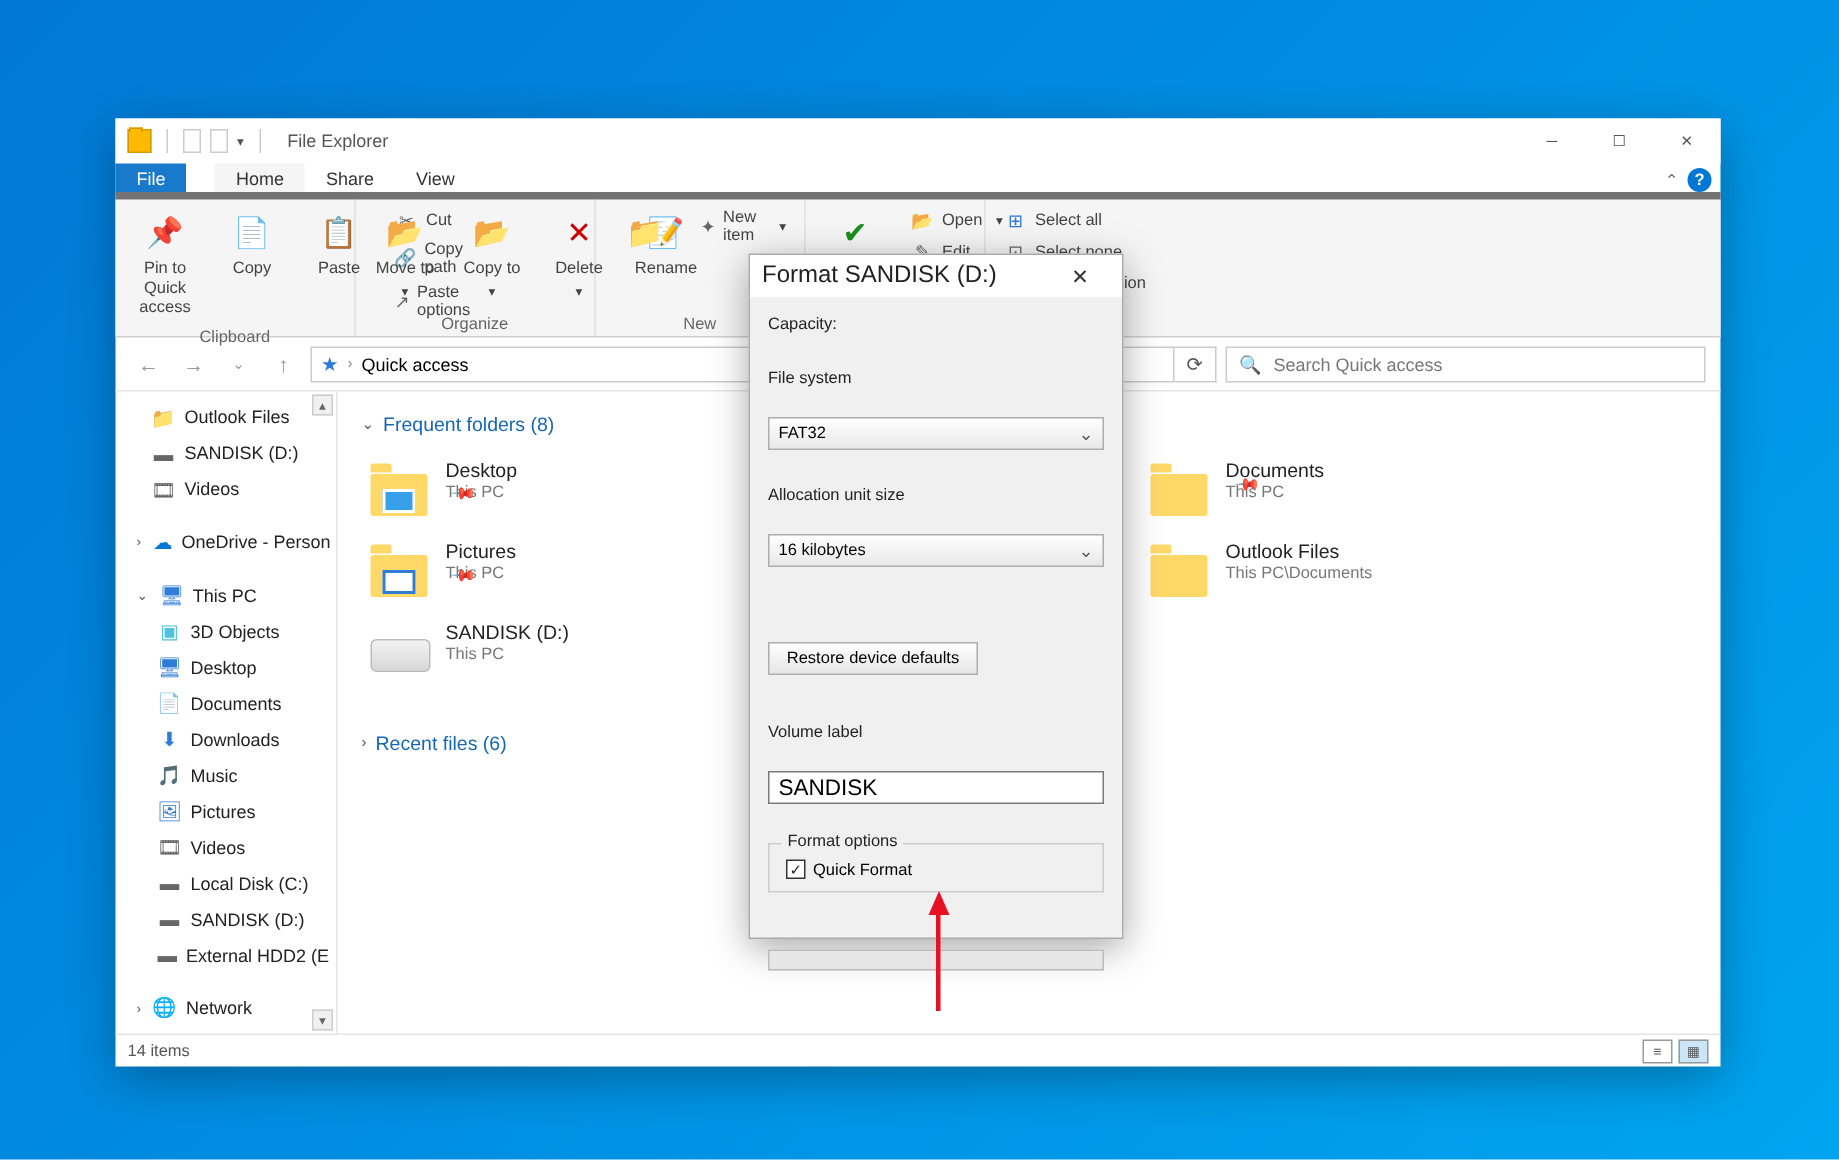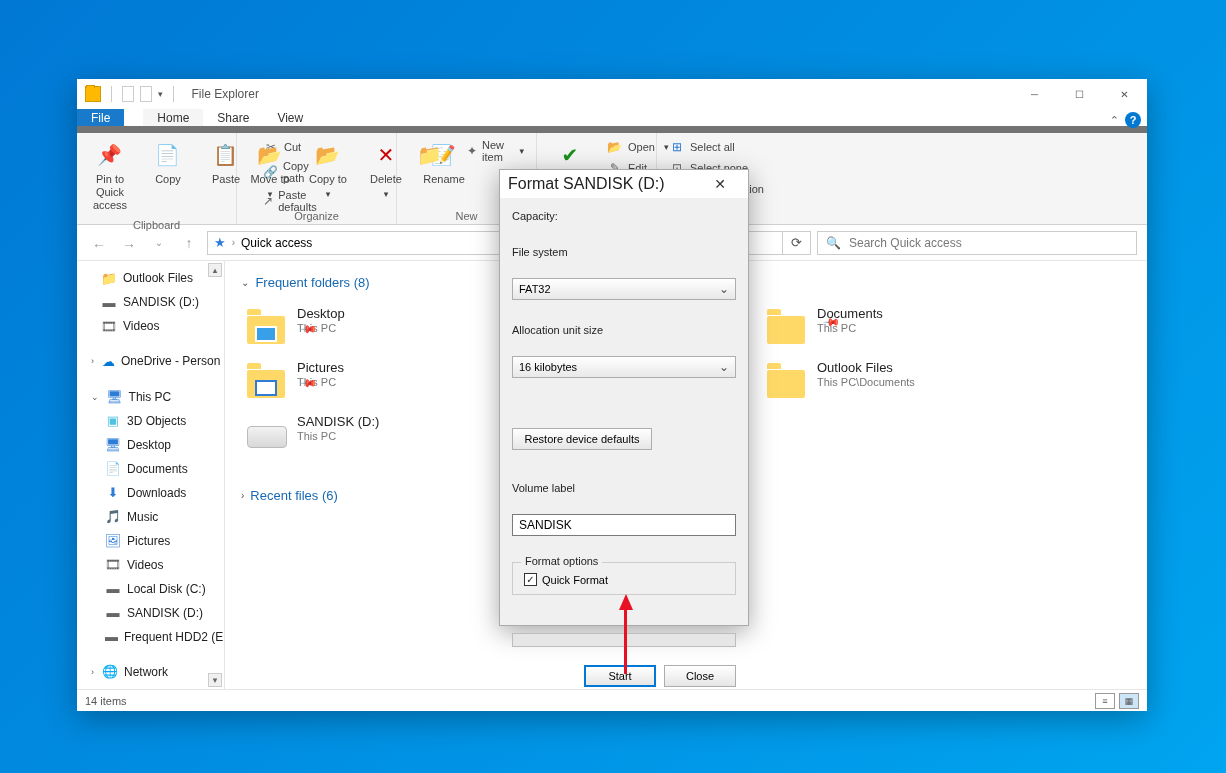--- a/index.html
+++ b/index.html
@@ -8,21 +8,21 @@
 .titlebar { height: 30px; display: flex; align-items: center; background: #fff; font-size: 12px; color: #333; }
 .titlebar-left { display: flex; align-items: center; gap: 6px; padding-left: 8px; }
 .titlebar-icon { width: 16px; height: 16px; background: #ffb900; border: 1px solid #d49a00; position: relative; }
 .titlebar-icon::before { content:""; position:absolute; top:-2px; left:0; width:7px; height:2px; background:#ffb900; border:1px solid #d49a00; border-bottom:none; }
 .qat-sep { width:1px; height:16px; background:#ccc; margin:0 4px; }
 .qat-blank { width:12px; height:16px; border:1px solid #ccc; background:#fff; }
 .qat-dropdown { font-size: 9px; color:#555; }
 .titlebar-title { margin-left: 8px; color:#555; }
 .titlebar-controls { margin-left: auto; display: flex; }
 .titlebar-btn { width: 45px; height: 30px; display:flex; align-items:center; justify-content:center; color:#555; font-size:10px; }
-.tabs { height: 24px; display:flex; align-items:stretch; border-bottom:7px solid #737373; font-size:12px; position: relative; }
+.tabs { height: 24px; display:flex; align-items:stretch; border-bottom:5px solid #737373; font-size:12px; position: relative; }
 .tab { padding: 4px 14px; display:flex; align-items:center; color:#333; }
 .tab.file { background:#1979ca; color:#fff; }
 .tab.active { background:#f5f5f5;margin-left:19px; }
 .tabs .help { position:absolute; right:6px; top:3px; display:flex; gap:6px; align-items:center; }
 .help-chevron { font-size:11px; color:#666; }
 .help-circle { width:16px; height:16px; border-radius:50%; background:#0078d4; color:#fff; font-size:11px; display:flex; align-items:center; justify-content:center; font-weight:bold; }
 .ribbon { height: 92px; background:#f5f5f5; border-bottom:1px solid #d0d0d0; display:flex; font-size:11px; color:#444; }
 .ribbon-group { display:flex; flex-direction:column; border-right:1px solid #e0e0e0; padding: 4px 8px 2px 8px; }
 .ribbon-group-body { flex:1; display:flex; align-items:flex-start; gap:8px; }
 .ribbon-group-label { text-align:center; font-size:11px; color:#666; padding-top:2px; }
@@ -64,21 +64,21 @@
 
 .dialog { position:absolute; left:499px; top:169px; width:250px; height:457px; background:#f0f0f0; border:1px solid #aaa; box-shadow:0 6px 24px rgba(0,0,0,0.35); display:flex; flex-direction:column; font-size:12px; }
 .dlg-titlebar { height:30px; background:#fff; display:flex; align-items:center; padding:0 8px; }
 .dlg-title { font-size:16px; color:#222; }
 .dlg-close { margin-left:auto; width:40px; height:28px; display:flex; align-items:center; justify-content:center; font-size:14px; color:#333; }
 .dlg-body { padding:8px 12px; display:flex; flex-direction:column; gap:20px; }
 .dlg-label { font-size:11px; color:#222; margin-top:4px; }
 .dlg-select { height:22px; border:1px solid #adadad; background:linear-gradient(#fff,#e8e8e8); display:flex; align-items:center; padding:0 6px; font-size:11px; position:relative; }
 .dlg-select::after { content:"⌄"; position:absolute; right:6px; font-size:12px; color:#555; }
 .dlg-btn { height:22px; border:1px solid #adadad; background:linear-gradient(#fff,#e6e6e6); display:flex; align-items:center; justify-content:center; font-size:11px; padding:0 10px; }
-.dlg-input { height:22px; border:1px solid #7a7a7a; background:#fff; padding:0 6px; font-size:12px; display:flex; align-items:center; }
+.dlg-input { height:22px; border:1px solid #7a7a7a; background:#fff; padding:0 6px; font-size:15px; display:flex; align-items:center; }
 .fieldset { border:1px solid #ccc; padding:6px 8px 8px 11px; margin-top:6px; position:relative; }
 .legend { position:absolute; top:-8px; left:8px; background:#f0f0f0; padding:0 4px; font-size:11px; color:#222; }
 .chk-row { display:flex; align-items:center; gap:5px; font-size:11px; margin-top:4px; }
 .chk { width:13px; height:13px; border:1px solid #333; background:#fff; display:flex; align-items:center; justify-content:center; font-size:10px; color:#222; }
 .progress { height:14px; border:1px solid #bcbcbc; background:#e6e6e6; margin-top:18px; }
 .dlg-actions { display:flex; justify-content:flex-end; gap:8px; margin-top:auto; padding:10px 12px 12px 12px; }
 .dlg-action { width:72px; height:22px; border:1px solid #adadad; background:linear-gradient(#fff,#e6e6e6); display:flex; align-items:center; justify-content:center; font-size:11px; }
 .dlg-action.primary { border:2px solid #0078d4; }
 
 
@@ -140,21 +140,21 @@
           <div class="rbtn-sm">
               <span class="icn">✂</span>
               <span>Cut</span>
             </div>
           <div class="rbtn-sm">
               <span class="icn">🔗</span>
               <span>Copy path</span>
             </div>
           <div class="rbtn-sm">
               <span class="icn">↗</span>
-              <span>Paste defaults</span>
+              <span>Paste options</span>
             </div>
         </div>
       </div>
       <div class="ribbon-group-label">Clipboard</div>
     </div>
 
     <div class="ribbon-group" style="width:160px">
       <div class="ribbon-group-body">
         <div class="rbtn-lg">
             <span class="icn">📂</span>
@@ -316,21 +316,21 @@
       <div class="nav-item l2">
           <span class="nicn" style="color:#666">▬</span>
           <span>Local Disk (C:)</span>
         </div>
       <div class="nav-item l2">
           <span class="nicn" style="color:#666">▬</span>
           <span>SANDISK (D:)</span>
         </div>
       <div class="nav-item l2">
           <span class="nicn" style="color:#666">▬</span>
-          <span>Frequent HDD2 (E</span>
+          <span>External HDD2 (E</span>
         </div>
       <div class="nav-sep"></div>
       <div class="nav-item" style="padding-left:14px">
           <span style="font-size:9px;color:#555;margin-right:2px">›</span>
           <span class="nicn" style="color:#2e7cd6">🌐</span>
           <span>Network</span>
         </div>
       <div class="nav-scrollbtn" style="top:2px">▴</div>
       <div class="nav-scrollbtn" style="bottom:2px">▾</div>
     </div>
@@ -450,26 +450,18 @@
     <div class="fieldset">
       <div class="legend">Format options</div>
       <div class="chk-row">
         <div class="chk">✓</div>
         <span>Quick Format</span>
       </div>
     </div>
 
     <div class="progress"></div>
   </div>
-  <div class="dlg-actions">
-    <div class="dlg-action primary">
-        <span>Start</span>
-      </div>
-    <div class="dlg-action">
-        <span>Close</span>
-      </div>
-  </div>
 </div>
 
 <div class="arrow">
   <div class="arrow-head"></div>
   <div class="arrow-line"></div>
 </div>
 
 </body></html>

